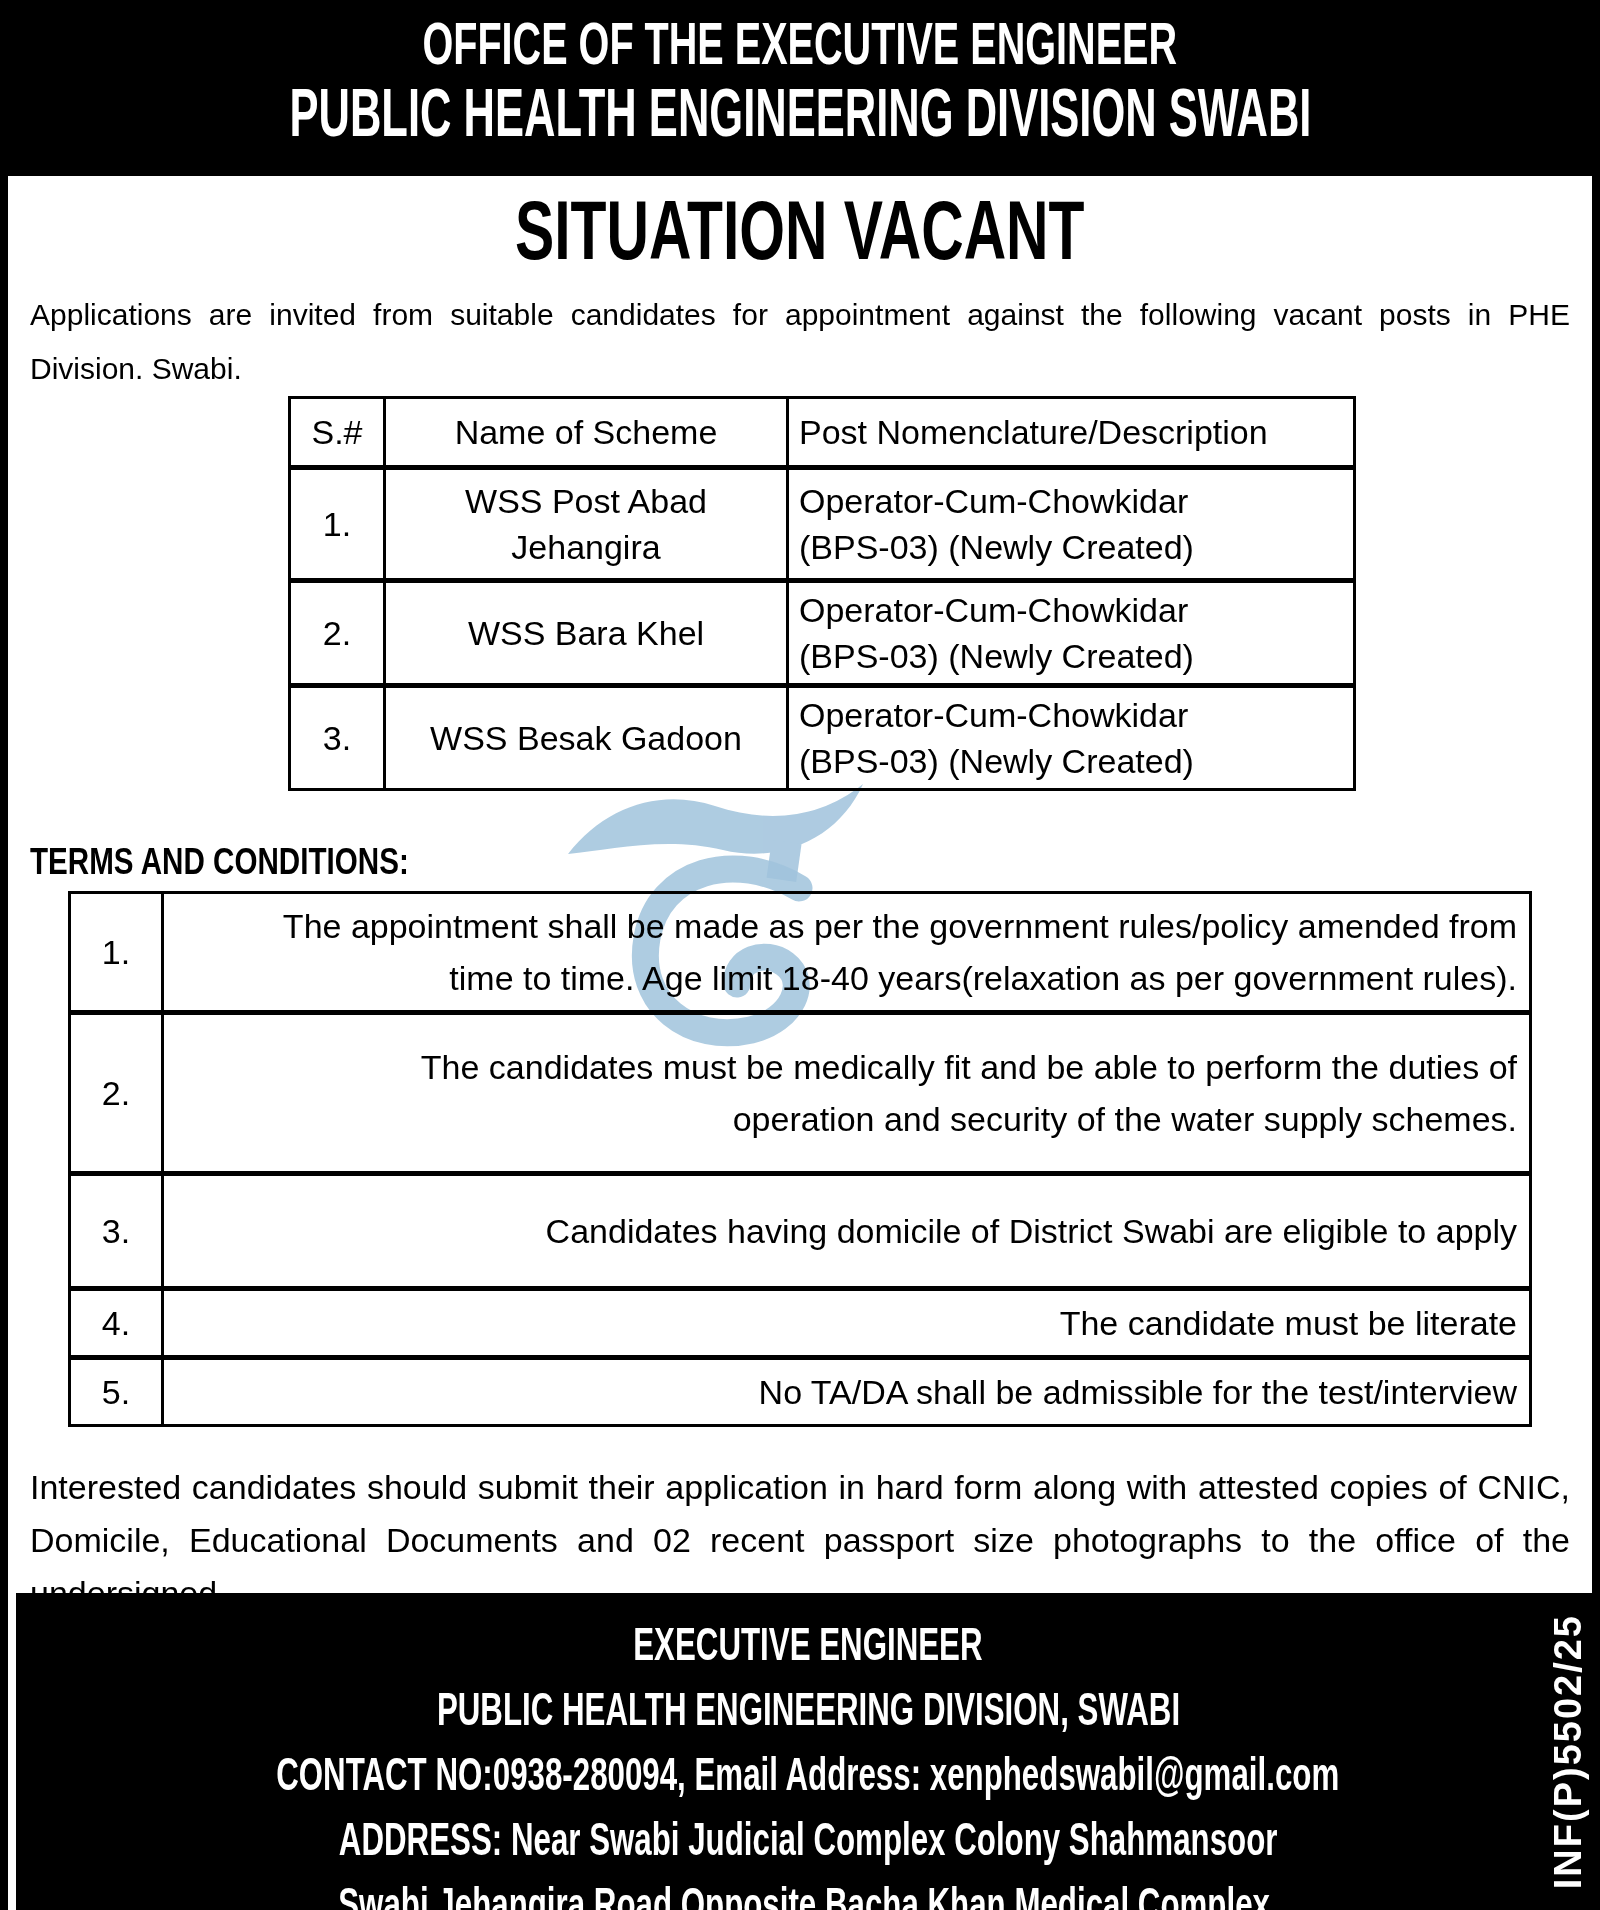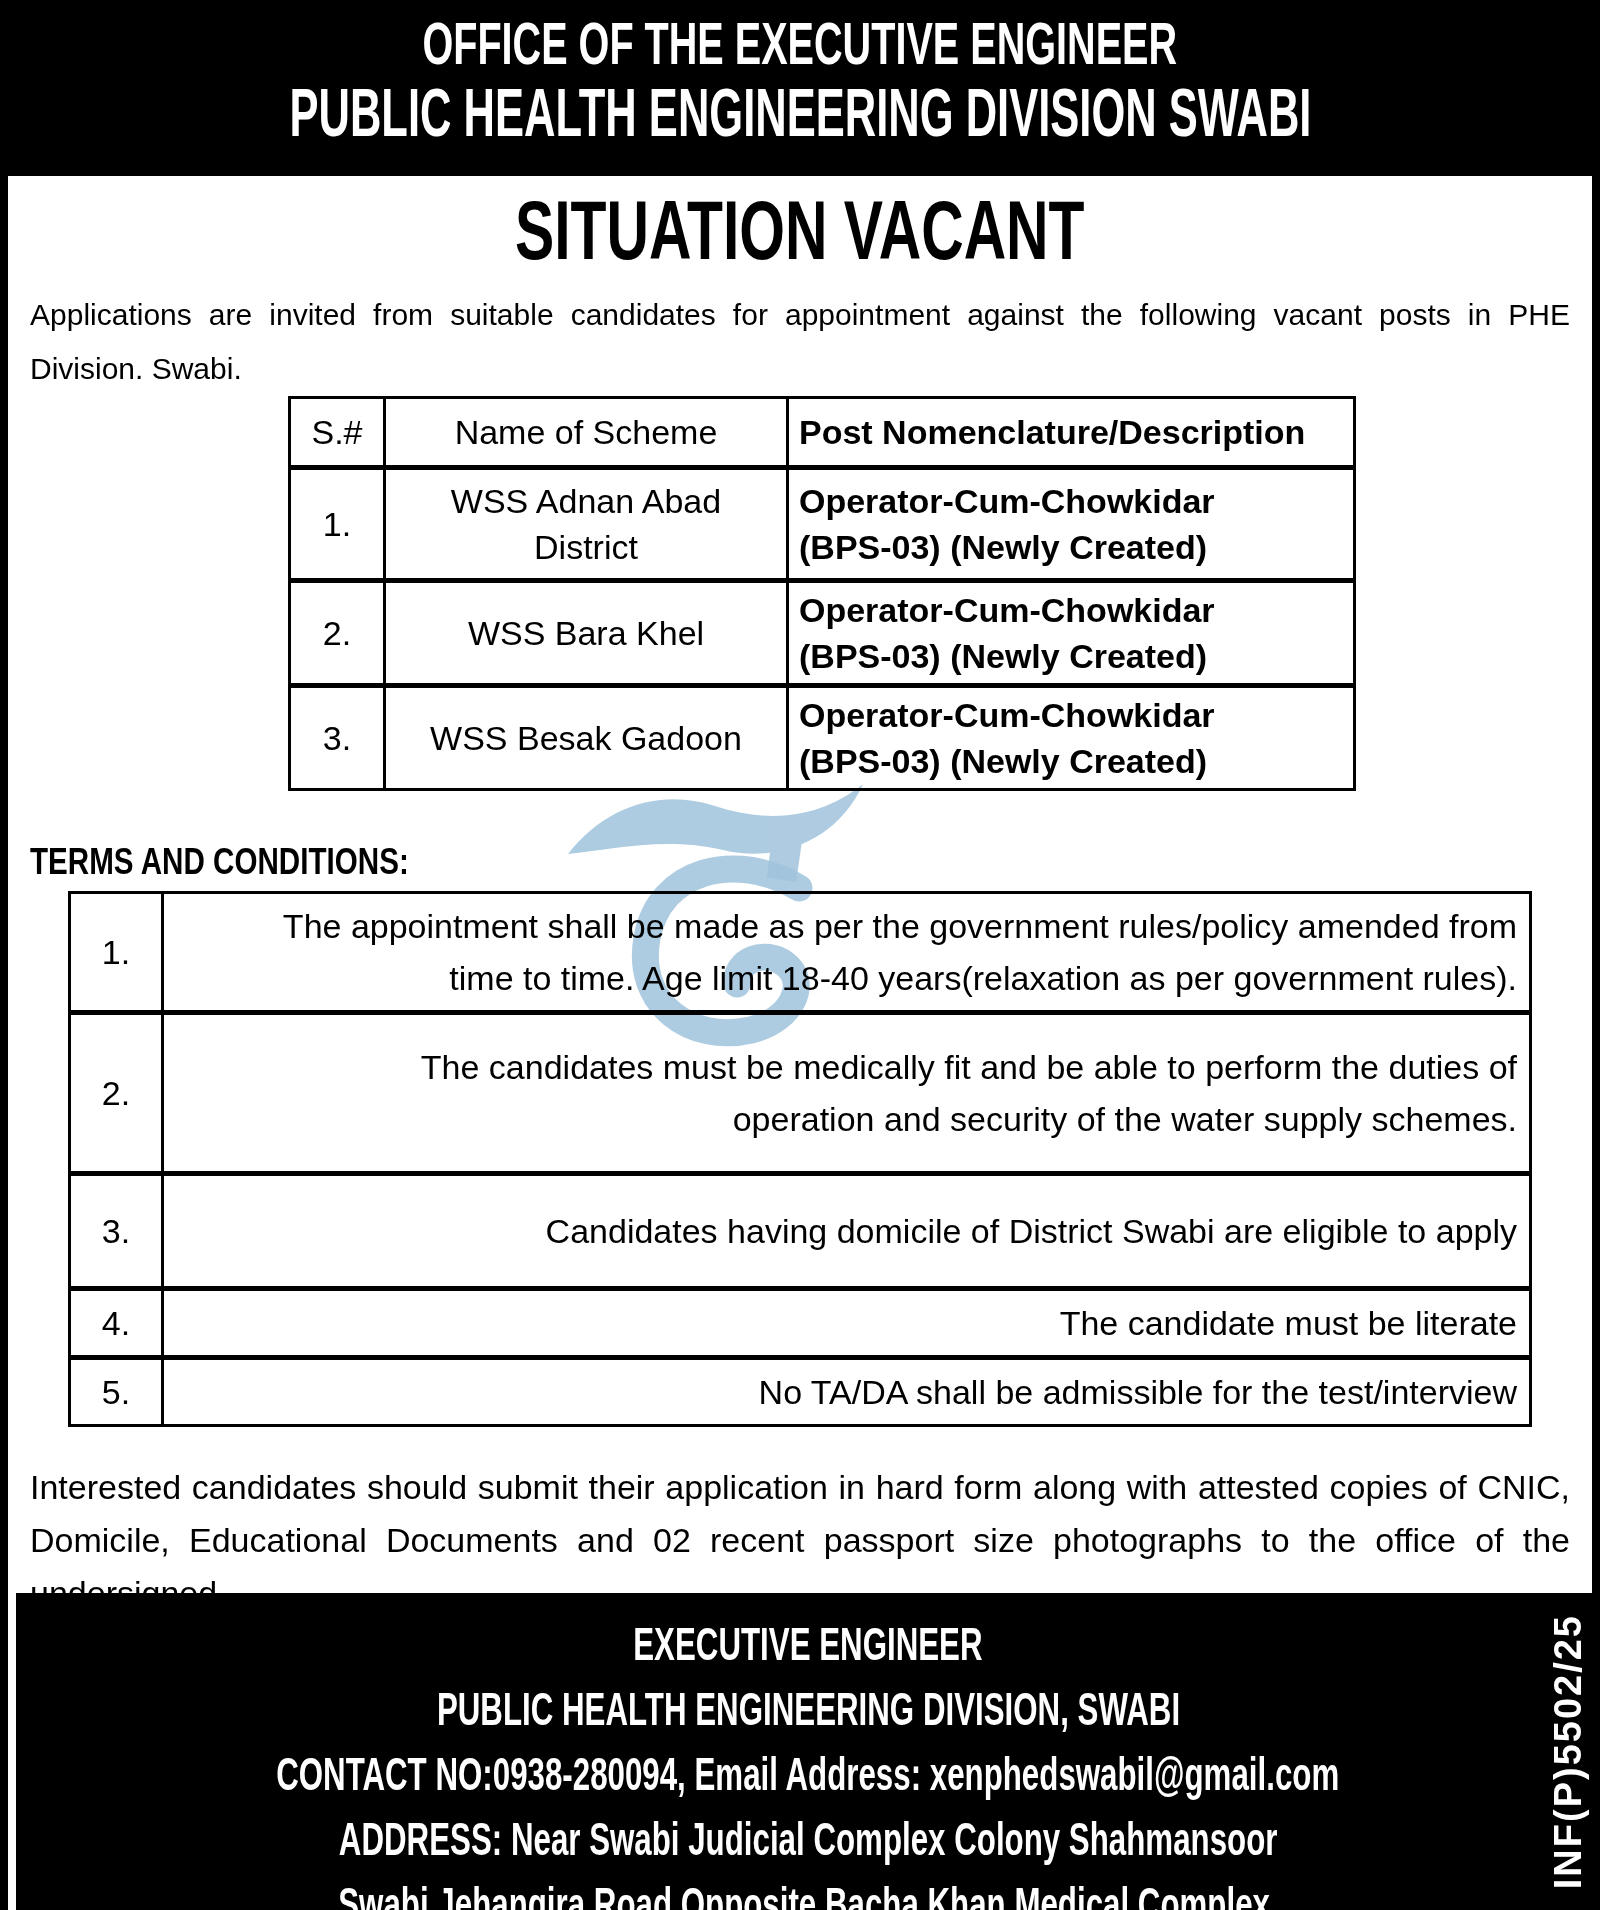--- a/index.html
+++ b/index.html
@@ -37,21 +37,21 @@
   .intro { position:relative; z-index:1; margin-top:18px; font-size:30px; line-height:54px; }
   .just-line { text-align:justify; text-align-last:justify; }
 
   table { border-collapse:collapse; table-layout:fixed; position:relative; z-index:1; background:transparent; }
   td, th { border:3px solid #000; font-size:34px; font-weight:400; vertical-align:middle; background:transparent; }
   tr + tr td { border-top:5px solid #000; }
 
   .scheme-table { margin:0 0 0 258px; width:1012px; }
   .scheme-table .c-sn   { width:88px;  text-align:center; }
   .scheme-table .c-name { width:380px; text-align:center; padding:4px 10px; }
-  .scheme-table .c-post { width:544px; text-align:left; padding:4px 10px;font-weight:bold; }
+  .scheme-table .c-post { width:544px; text-align:left; padding:4px 10px; }
   .scheme-table thead th { height:58px; text-align:left; padding:4px 10px; }
   .scheme-table thead th.c-sn { text-align:center; padding:4px 2px; }
   .scheme-table tbody tr.r1 td { height:100px; }
   .scheme-table tbody tr.r2 td { height:86px; }
   .scheme-table tbody tr.r3 td { height:92px; }
   .scheme-table td, .scheme-table th { line-height:46px; }
   .scheme-table thead tr th { border-bottom:5px solid #000; }
 
   .terms-heading { position:relative; z-index:1; margin-top:50px; }
   .terms-heading .cond { font-size:37px; line-height:42px; transform:scaleX(0.80); transform-origin:left center; }
@@ -126,21 +126,21 @@
       <thead>
         <tr>
           <th class="c-sn">S.#</th>
           <th class="c-name">Name of Scheme</th>
           <th class="c-post">Post Nomenclature/Description</th>
         </tr>
       </thead>
       <tbody>
         <tr class="r1">
           <td class="c-sn">1.</td>
-          <td class="c-name">WSS Adnan Abad District</td>
+          <td class="c-name">WSS Post Abad Jehangira</td>
           <td class="c-post">
             <div>Operator-Cum-Chowkidar</div>
             <div>(BPS-03) (Newly Created)</div>
           </td>
         </tr>
         <tr class="r2">
           <td class="c-sn">2.</td>
           <td class="c-name">WSS Bara Khel</td>
           <td class="c-post">
             <div>Operator-Cum-Chowkidar</div>

